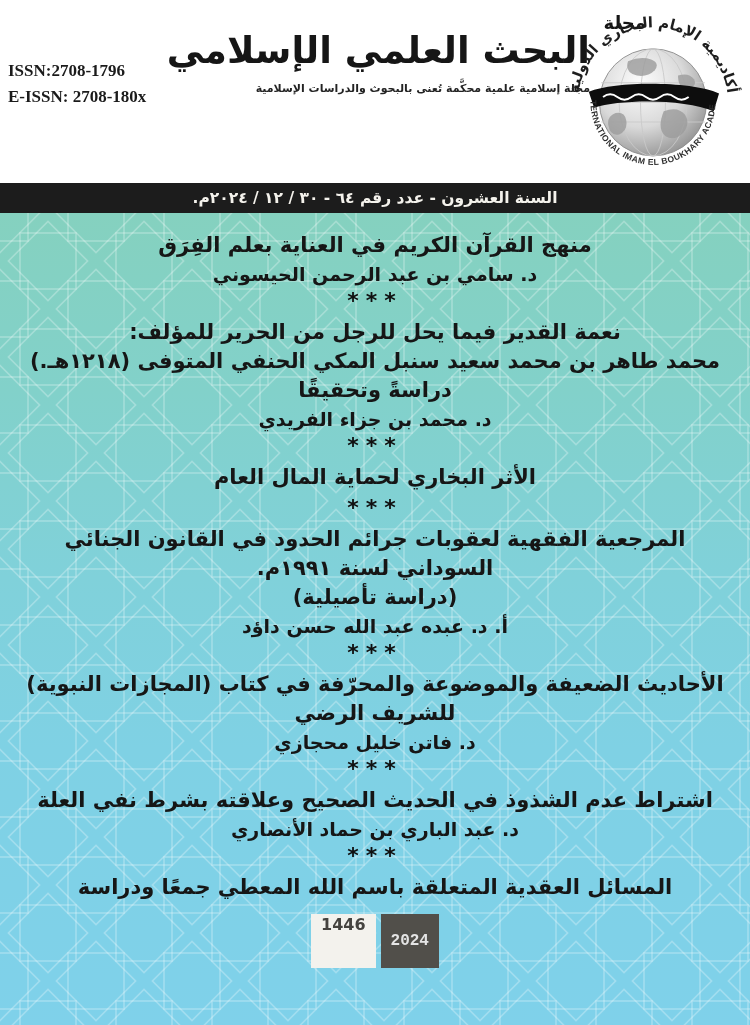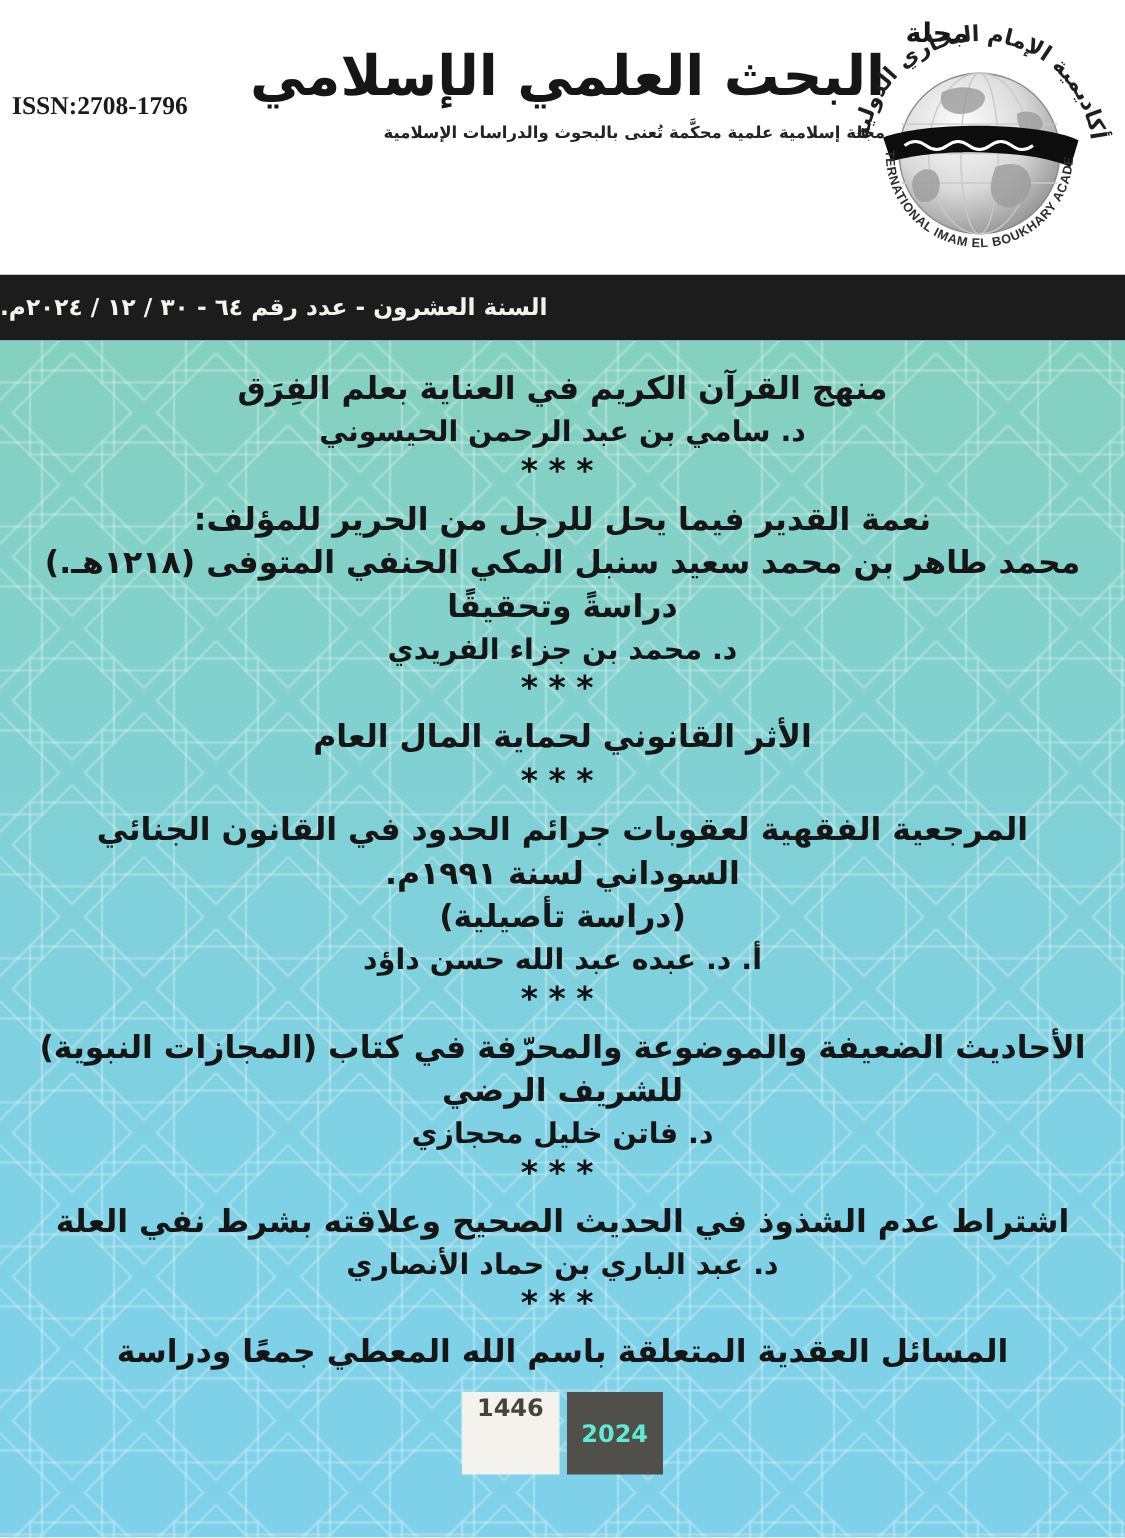--- a/index.html
+++ b/index.html
@@ -12,47 +12,48 @@
   .issn-block { position:absolute; left:8px; top:58px; font-family:"Liberation Serif", serif;
                 font-weight:bold; font-size:17px; color:#1b1b1b; line-height:1.55; white-space:nowrap; }
   .title-wrap { position:absolute; left:50%; top:12px; transform:translateX(-50%);
                 width:430px; text-align:right; }
   .kicker { font-size:18px; font-weight:bold; position:relative; left:56px; margin-bottom:-4px; }
   .journal-title { margin:0; font-size:37px; font-weight:bold; line-height:1.2; letter-spacing:-1px; }
   .subtitle { font-size:11px; font-weight:bold; margin-top:9px; color:#232323; }
   .logo-box { position:absolute; right:4px; top:6px; width:186px; height:174px; }
 
   
-  .issue-bar { height:44px; background:#1c1c1c; color:#f4f2ec; display:flex; align-items:center;
-               font-size:15.5px; font-weight:bold; }
+  .issue-bar { height:30px; background:#1c1c1c; color:#f4f2ec; display:flex; align-items:center;
+               justify-content:center; font-size:15.5px; font-weight:bold; }
 
   
   .content { position:relative; height:812px; overflow:hidden;
              background:linear-gradient(180deg,#85d1bf 0%,#82d1ca 22%,#80d1da 45%,#7fd1e4 66%,#7fd1ea 100%); }
   .pattern-svg { position:absolute; left:0; top:0; }
   .entries { position:relative; padding-top:18px; text-align:center; }
   .entry { margin-bottom:5px; }
   .a-title { font-size:21px; font-weight:bold; line-height:1.38; padding:0 26px; }
   .a-author { font-size:19px; font-weight:bold; margin-top:3px; }
   .stars { font-size:22px; font-weight:bold; letter-spacing:7px; margin-top:3px; color:#101010; }
 
   .years { display:flex; justify-content:center; gap:5px; margin-top:12px;
            font-size:16px; font-weight:bold; direction:ltr; }
   .y-hijri { background:#f3f2ed; color:#45433f; padding:1px 10px; }
-  .y-greg  { background:#514f4a; color:#5eead4; padding:18px 10px; }
+  .y-greg  { background:#514f4a; color:#e5e5e5; padding:18px 10px;font-family:Liberation Mono, monospace; }
 </style>
 </head>
 <body>
 
 <div class="page">
 
   <header class="header">
 
     <div class="issn-block">
       <div>ISSN:2708-1796</div>
+      <div>E-ISSN: 2708-180x</div>
     </div>
 
     <div class="title-wrap">
       <div class="kicker" dir="rtl">مجلة</div>
       <h1 class="journal-title" dir="rtl">البحث العلمي الإسلامي</h1>
       <div class="subtitle" dir="rtl">مجلة إسلامية علمية محكَّمة تُعنى بالبحوث والدراسات الإسلامية</div>
     </div>
 
     <div class="logo-box">
       <svg width="186" height="174" viewBox="0 0 200 195">
@@ -124,21 +125,21 @@
       </article>
 
       <article class="entry" dir="rtl">
         <div class="a-title">نعمة القدير فيما يحل للرجل من الحرير للمؤلف:</div>
         <div class="a-title">محمد طاهر بن محمد سعيد سنبل المكي الحنفي المتوفى (١٢١٨هـ.) دراسةً وتحقيقًا</div>
         <div class="a-author">د. محمد بن جزاء الفريدي</div>
         <div class="stars">***</div>
       </article>
 
       <article class="entry" dir="rtl">
-        <div class="a-title">الأثر القانوني لحماية المال العام</div>
+        <div class="a-title">الأثر البخاري لحماية المال العام</div>
         <div class="stars">***</div>
       </article>
 
       <article class="entry" dir="rtl">
         <div class="a-title">المرجعية الفقهية لعقوبات جرائم الحدود في القانون الجنائي السوداني لسنة ١٩٩١م.</div>
         <div class="a-title">(دراسة تأصيلية)</div>
         <div class="a-author">أ. د. عبده عبد الله حسن داؤد</div>
         <div class="stars">***</div>
       </article>
 

